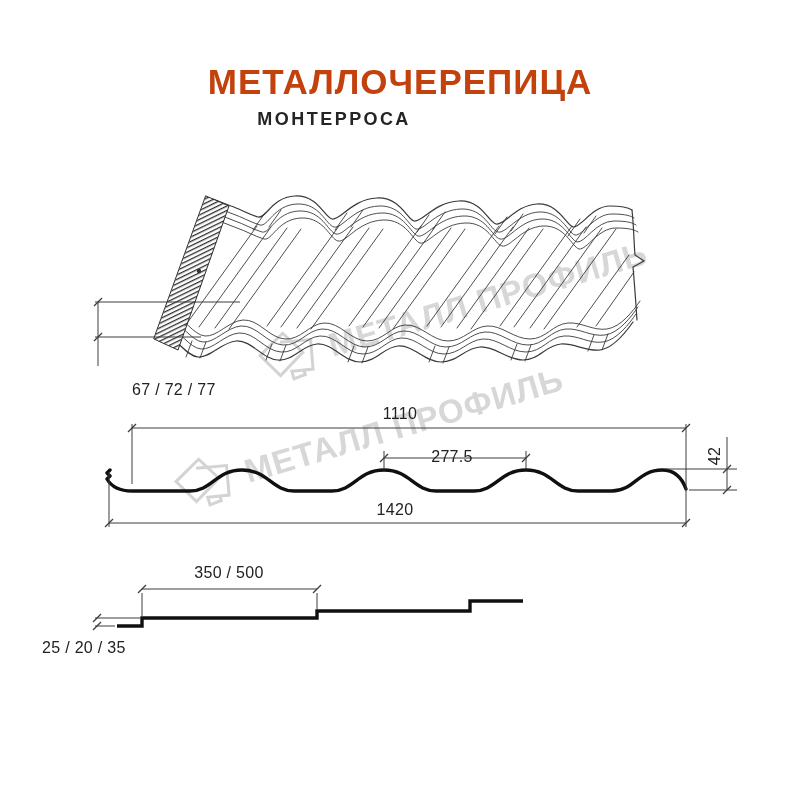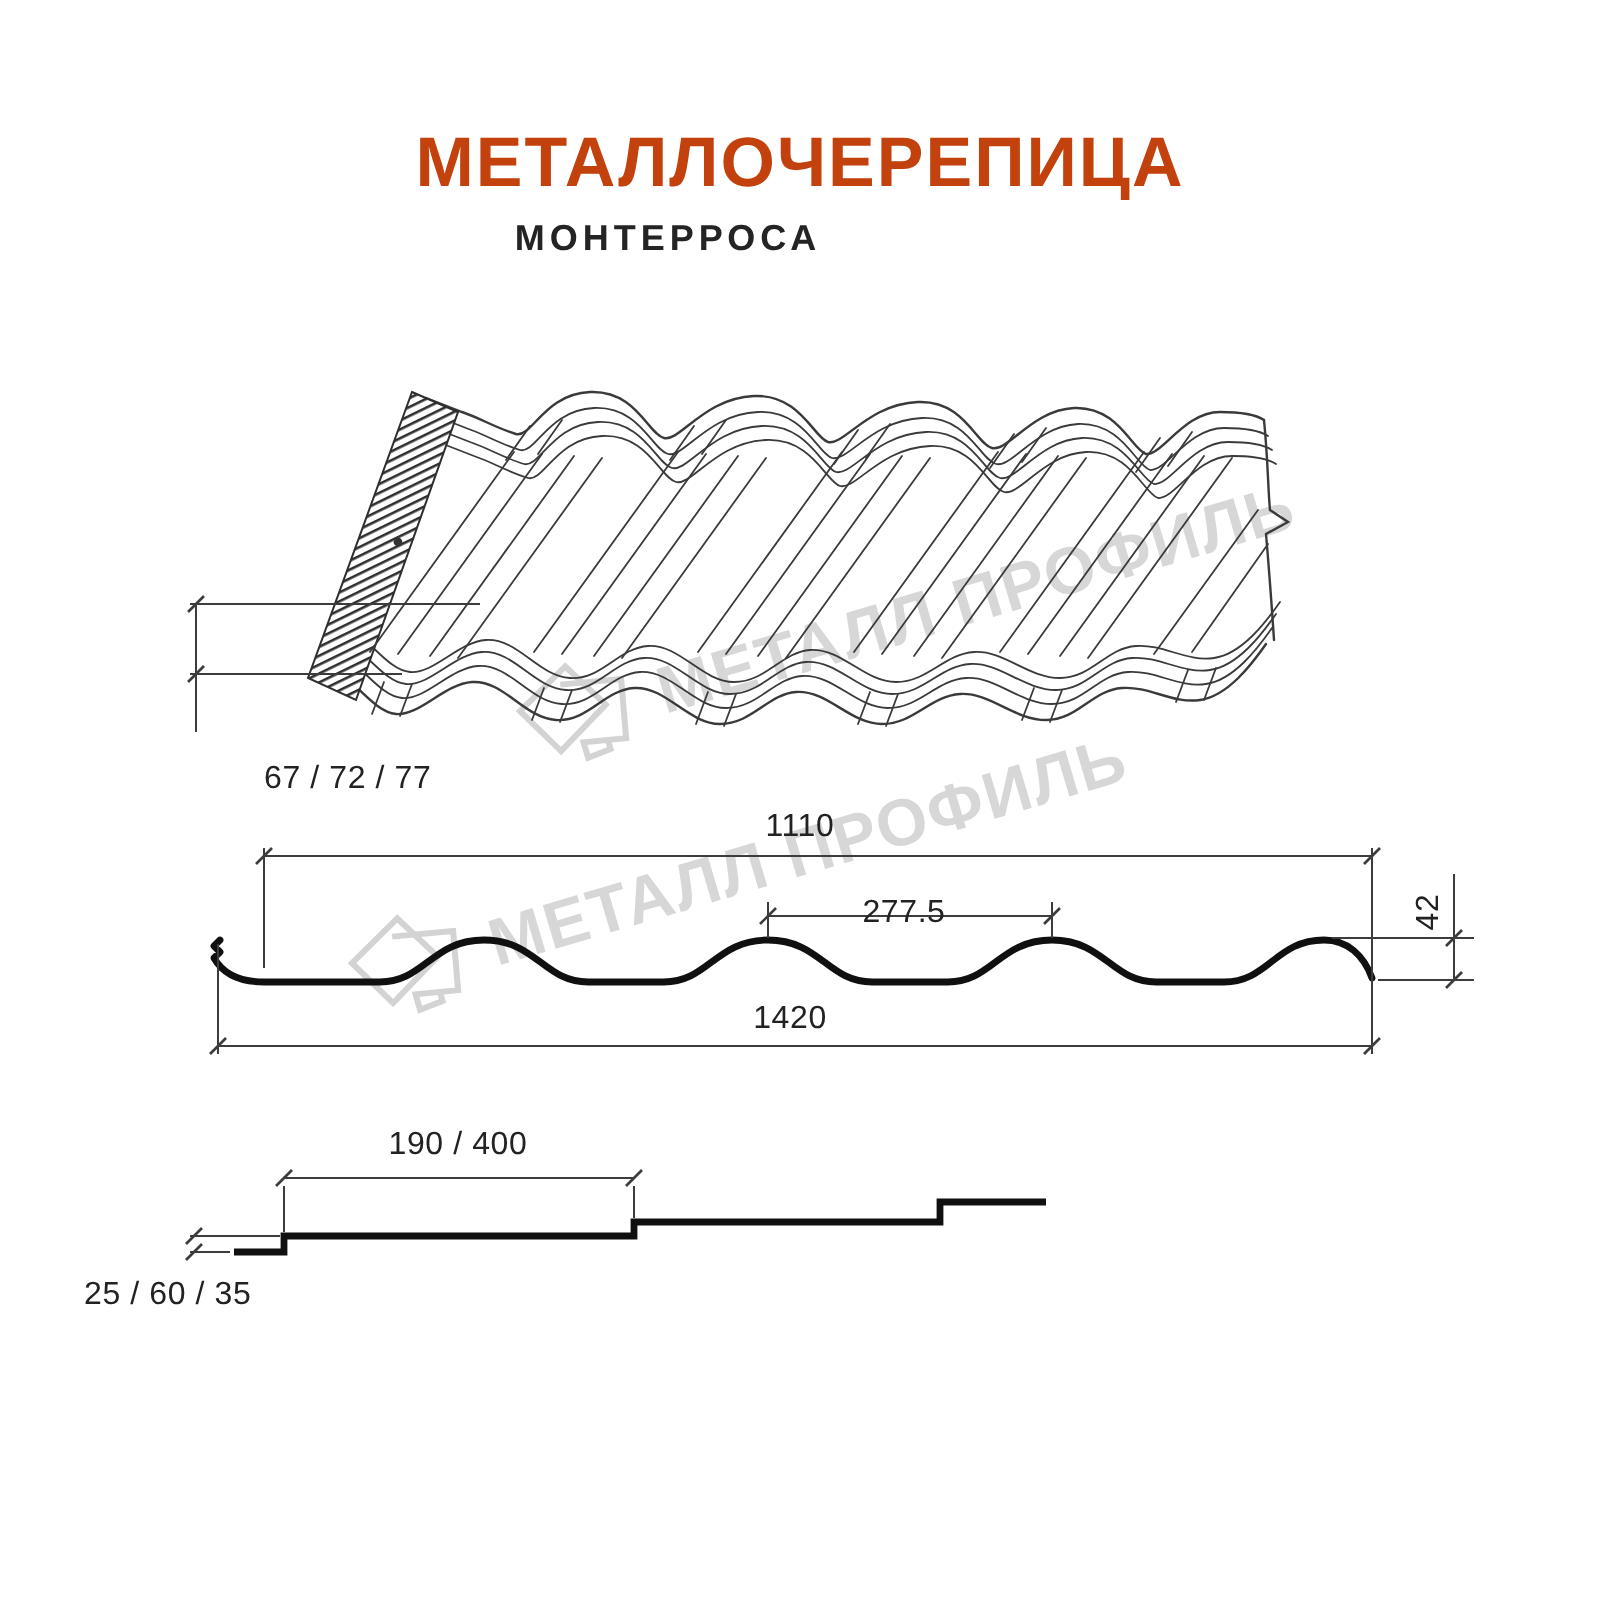--- a/index.html
+++ b/index.html
@@ -186,16 +186,16 @@
   <div class="abs dim label" style="left:132px;top:355px;margin-top:26px;">67 / 72 / 77</div>
 
   <div class="abs dim label center" style="left:350px;top:405px;width:100px;">1110</div>
 
   <div class="abs dim label center" style="left:402px;top:448px;width:100px;">277.5</div>
 
   <div class="abs dim label center rot90" style="left:697px;top:447px;width:36px;height:18px;">42</div>
 
   <div class="abs dim label center" style="left:345px;top:501px;width:100px;">1420</div>
 
-  <div class="abs dim label center" style="left:169px;top:564px;width:120px;">190 / 400</div>
-
-  <div class="abs dim label" style="left:42px;top:639px;">25 / 60 / 35</div>
+  <div class="abs dim label center" style="left:169px;top:564px;width:120px;">350 / 500</div>
+
+  <div class="abs dim label" style="left:42px;top:639px;">25 / 20 / 35</div>
 </div>
 
 </body></html>

